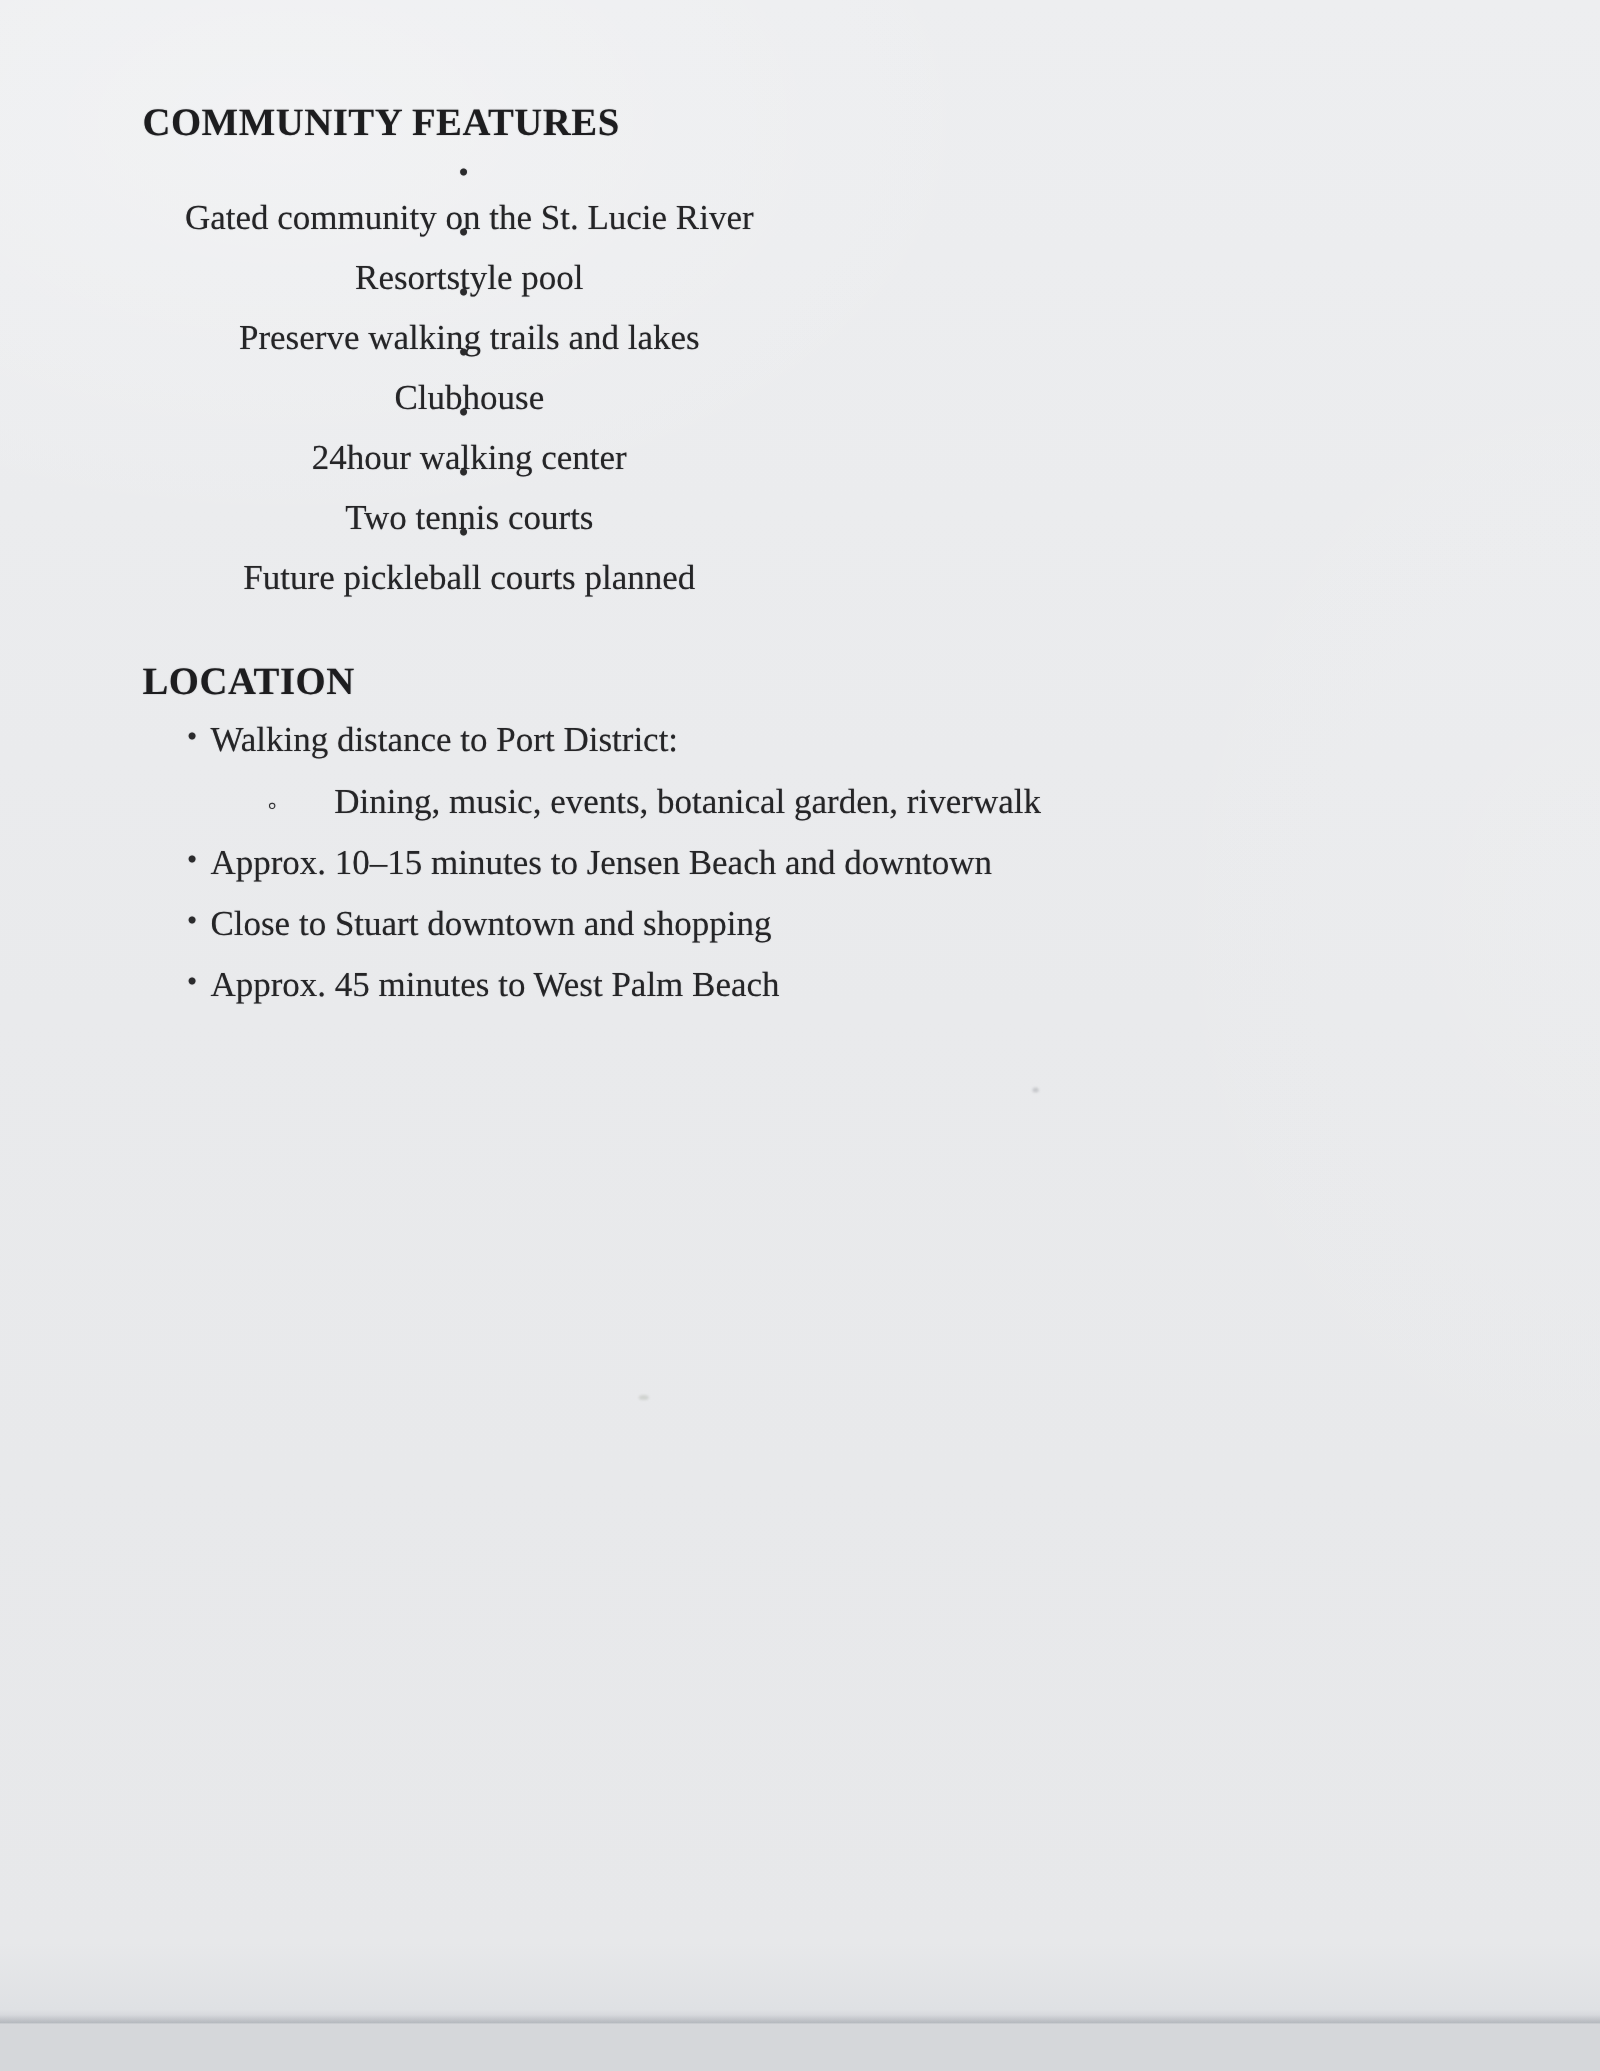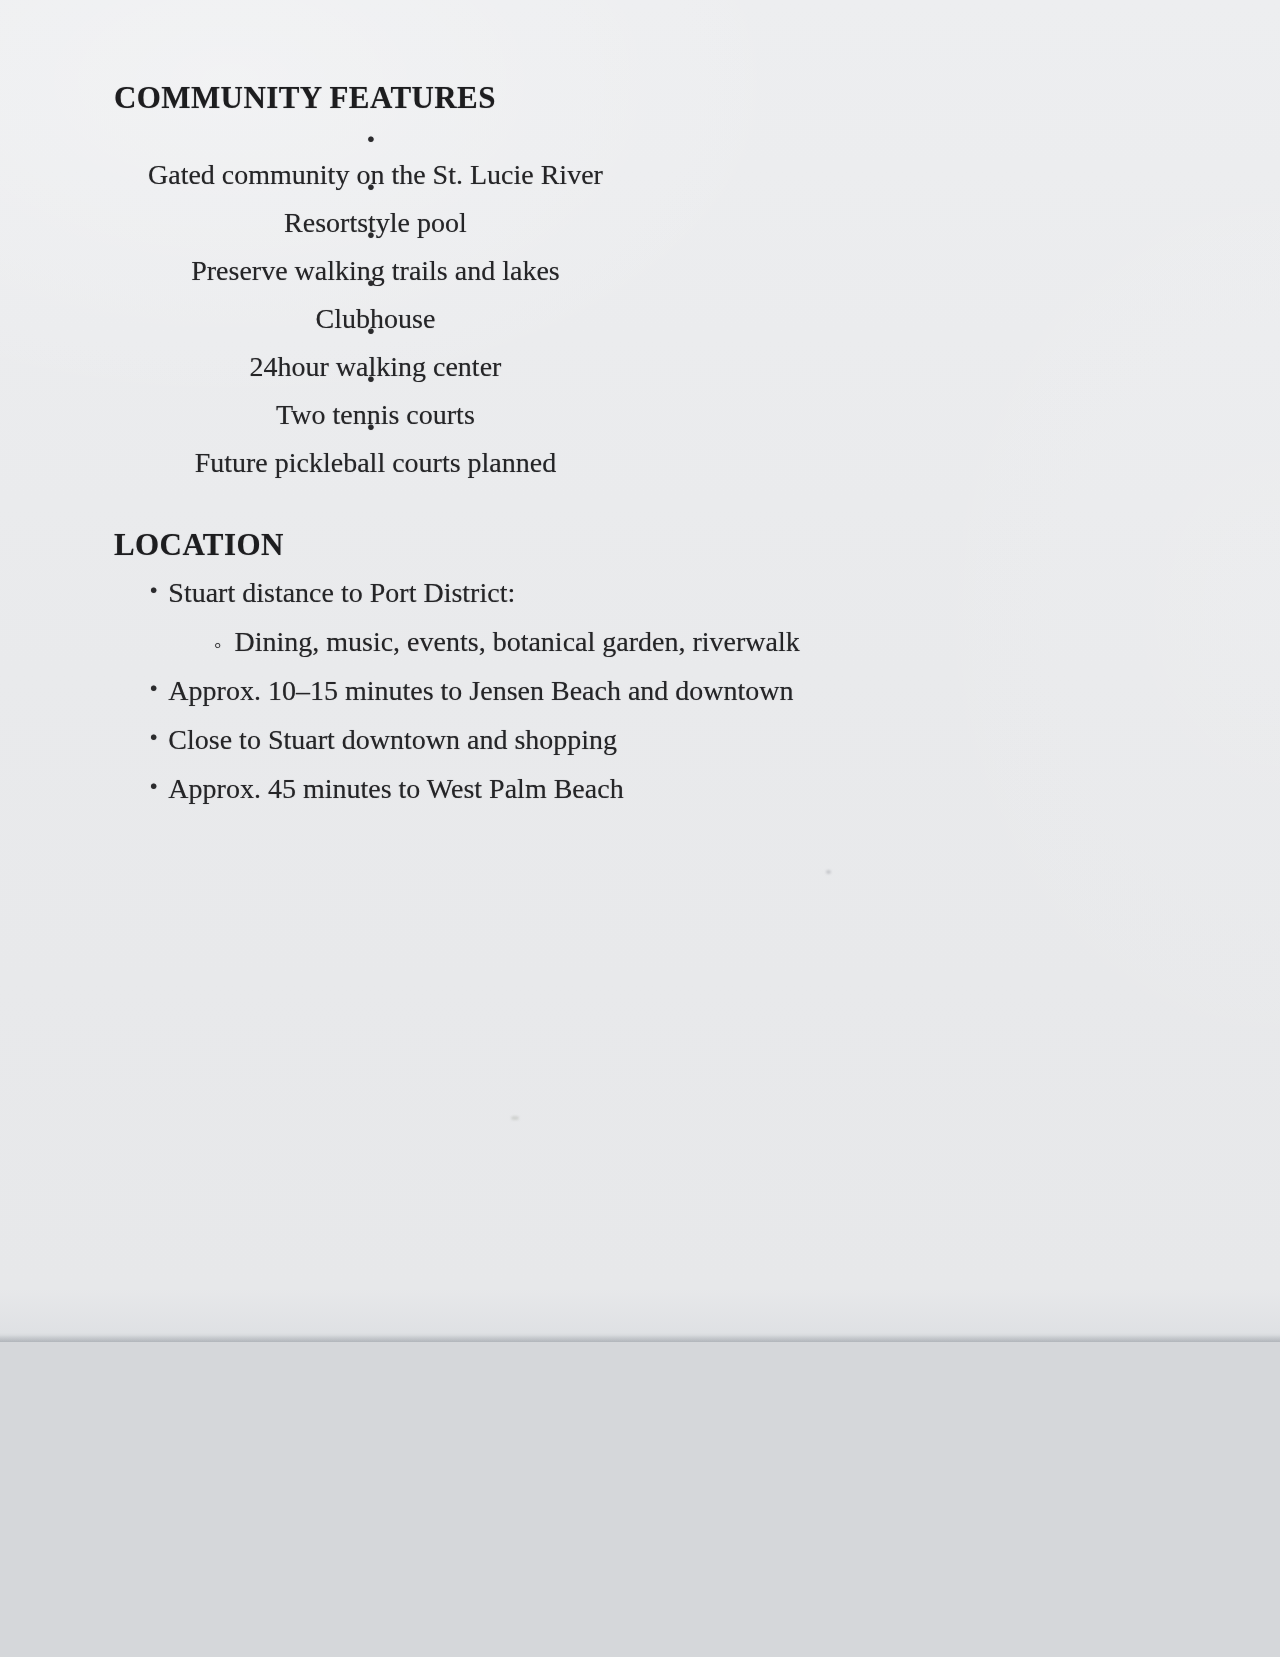--- a/index.html
+++ b/index.html
@@ -3,21 +3,21 @@
 <meta charset="utf-8">
 <style>
   html, body {
     margin: 0;
     padding: 0;
     background: #d5d7da;
   }
   .page {
     position: relative;
     width: 1280px;
-    height: 1342px;
+    height: 1619px;
     overflow: hidden;
     font-family: "Liberation Serif", "DejaVu Serif", serif;
     color: #242424;
     background-color: #e9eaec;
     background-image:
       radial-gradient(ellipse 900px 520px at 18% 6%, rgba(255,255,255,0.28), rgba(255,255,255,0) 65%),
       radial-gradient(ellipse 700px 900px at 100% 45%, rgba(255,255,255,0.10), rgba(255,255,255,0) 60%),
       linear-gradient(180deg, #edeef0 0%, #e9eaec 50%, #e7e8ea 96%, #dfe1e4 99.3%, #c9ccd0 100%);
     text-align: right;
   }
@@ -59,21 +59,21 @@
   li.lv1 .bullet-dot::before {
     content: "\00B7";
     display: inline-block;
     font-size: 34px;
     font-weight: bold;
     line-height: 1;
     margin-right: 9px;
     transform: translateY(-2px);
     color: #2b2b2d;
   }
-  li.lv2 { padding-left: 66px; }
+  li.lv2 { padding-left: 66px; gap: 33px; }
   li.lv2 .bullet-circle::before {
     content: "\25E6";
     display: inline-block;
     font-size: 21px;
     line-height: 1;
     margin-right: 13px;
     transform: translateY(1px);
     color: #2b2b2d;
   }
 
@@ -140,21 +140,21 @@
         </li>
     </ul>
   </section>
 
   <section>
     <h2 class="heading" id="heading-location">LOCATION</h2>
 
     <ul class="bullet-list" id="list-location">
       <li class="lv1">
           <span class="bullet-dot"></span>
-          <span>Stuart distance to Port District:</span>
+          <span>Walking distance to Port District:</span>
         </li>
       <li class="lv2">
           <span class="bullet-circle"></span>
           <span>Dining, music, events, botanical garden, riverwalk</span>
         </li>
       <li class="lv1">
           <span class="bullet-dot"></span>
           <span>Approx. 10–15 minutes to Jensen Beach and downtown</span>
         </li>
       <li class="lv1">

